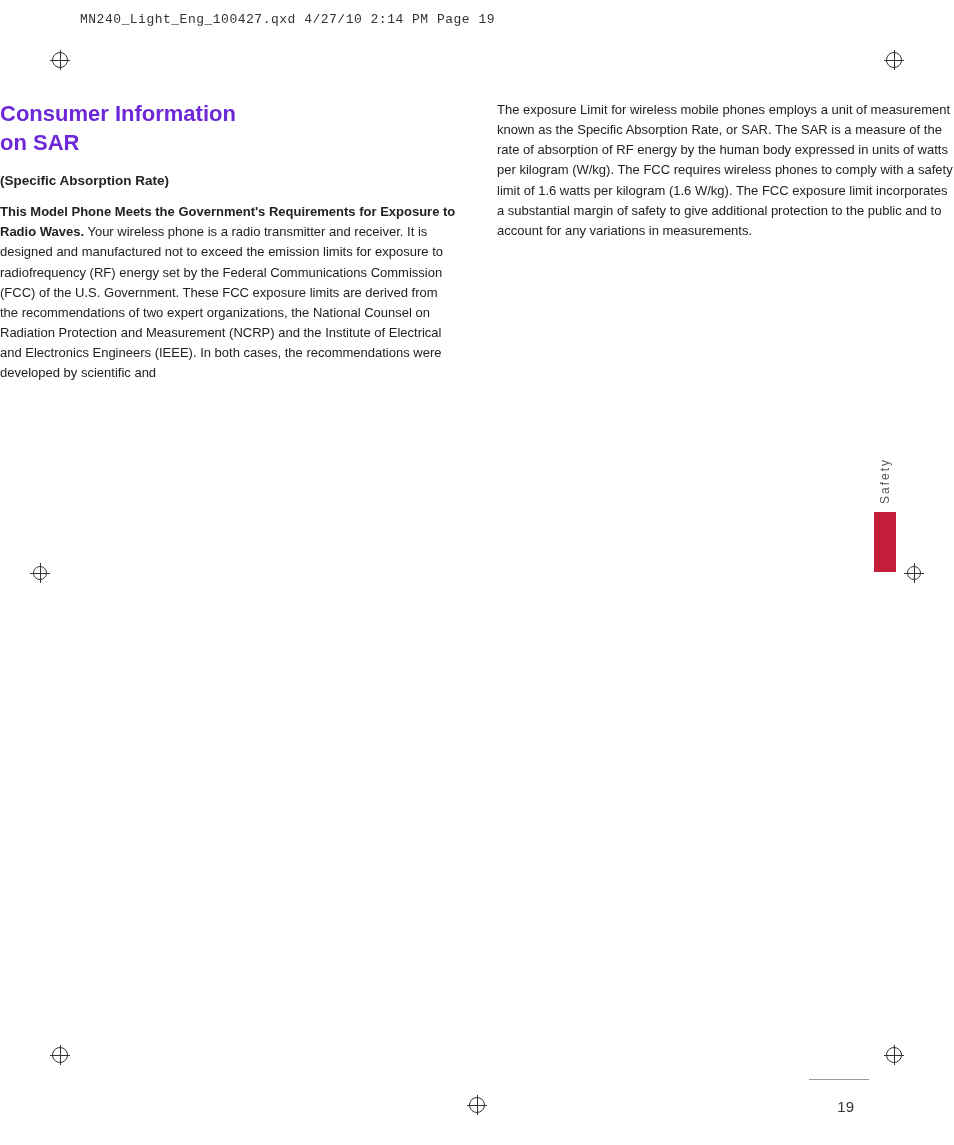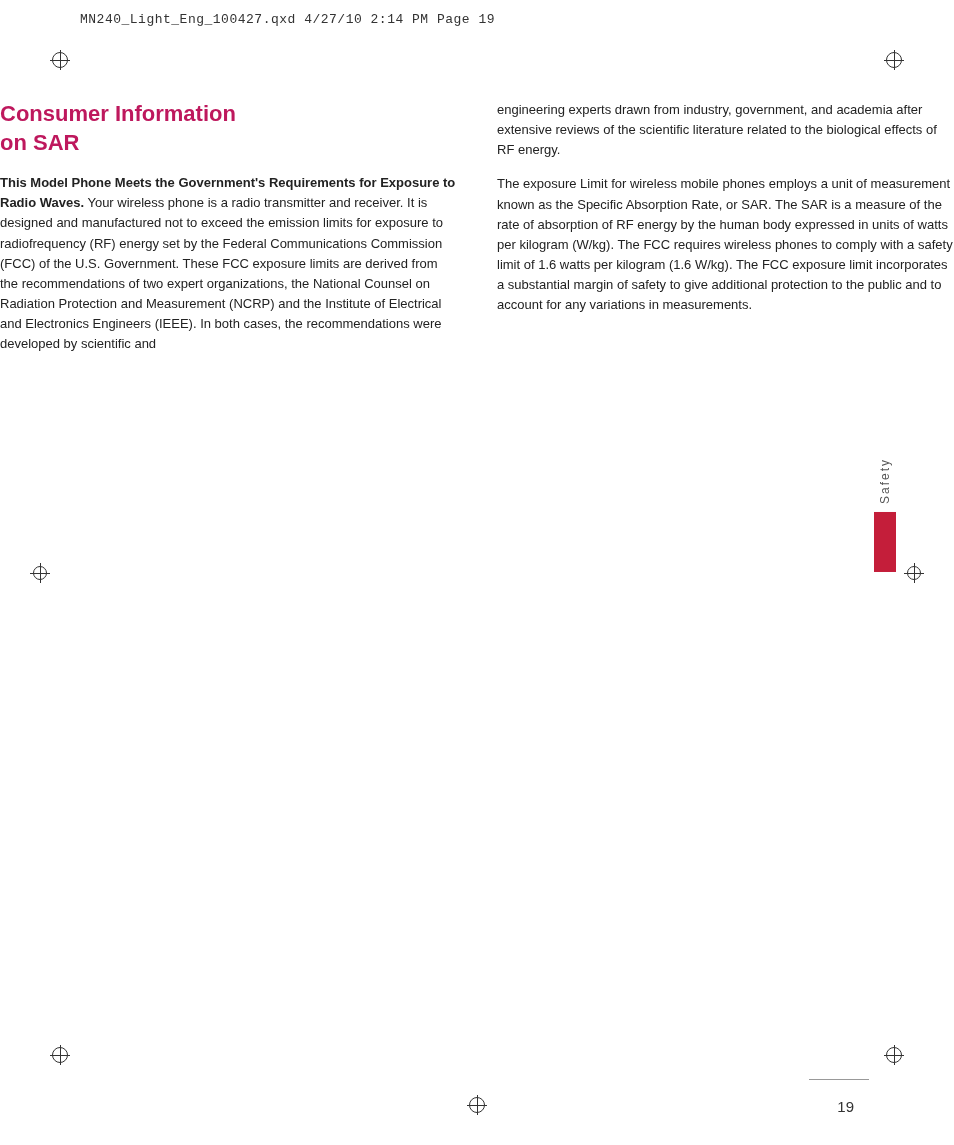--- a/index.html
+++ b/index.html
@@ -78,21 +78,21 @@
     }
 
     
     .right-column {
       flex: 1;
       min-width: 0;
     }
 
     
     .section-title {
-      color: #be185d;
+      color: #6d28d9;
       font-size: 22px;
       font-weight: bold;
       line-height: 1.3;
       margin-bottom: 16px;
       font-family: 'Arial', sans-serif;
     }
 
     .subtitle {
       font-size: 13.5px;
       font-weight: bold;
@@ -281,27 +281,27 @@
     <div class="side-tab-bar"></div>
   </div>
 
   <div class="columns">
 
     <div class="left-column">
       <div class="section-title">
         <span>Consumer Information</span><br>
         <span>on SAR</span>
       </div>
+      <div class="subtitle">(Specific Absorption Rate)</div>
       <div class="body-text">
         <span class="bold">This Model Phone Meets the Government's Requirements for Exposure to Radio Waves.</span> Your wireless phone is a radio transmitter and receiver. It is designed and manufactured not to exceed the emission limits for exposure to radiofrequency (RF) energy set by the Federal Communications Commission (FCC) of the U.S. Government. These FCC exposure limits are derived from the recommendations of two expert organizations, the National Counsel on Radiation Protection and Measurement (NCRP) and the Institute of Electrical and Electronics Engineers (IEEE). In both cases, the recommendations were developed by scientific and
       </div>
     </div>
 
     <div class="right-column">
-      <div class="body-text">engineering experts drawn from industry, government, and academia after extensive reviews of the scientific literature related to the biological effects of RF energy.</div>
       <div class="body-text">The exposure Limit for wireless mobile phones employs a unit of measurement known as the Specific Absorption Rate, or SAR. The SAR is a measure of the rate of absorption of RF energy by the human body expressed in units of watts per kilogram (W/kg). The FCC requires wireless phones to comply with a safety limit of 1.6 watts per kilogram (1.6 W/kg). The FCC exposure limit incorporates a substantial margin of safety to give additional protection to the public and to account for any variations in measurements.</div>
     </div>
 
   </div>
 
   <div class="separator-line"></div>
 
   <div class="page-number">19</div>
 
   <div class="bottom-center-reg">

